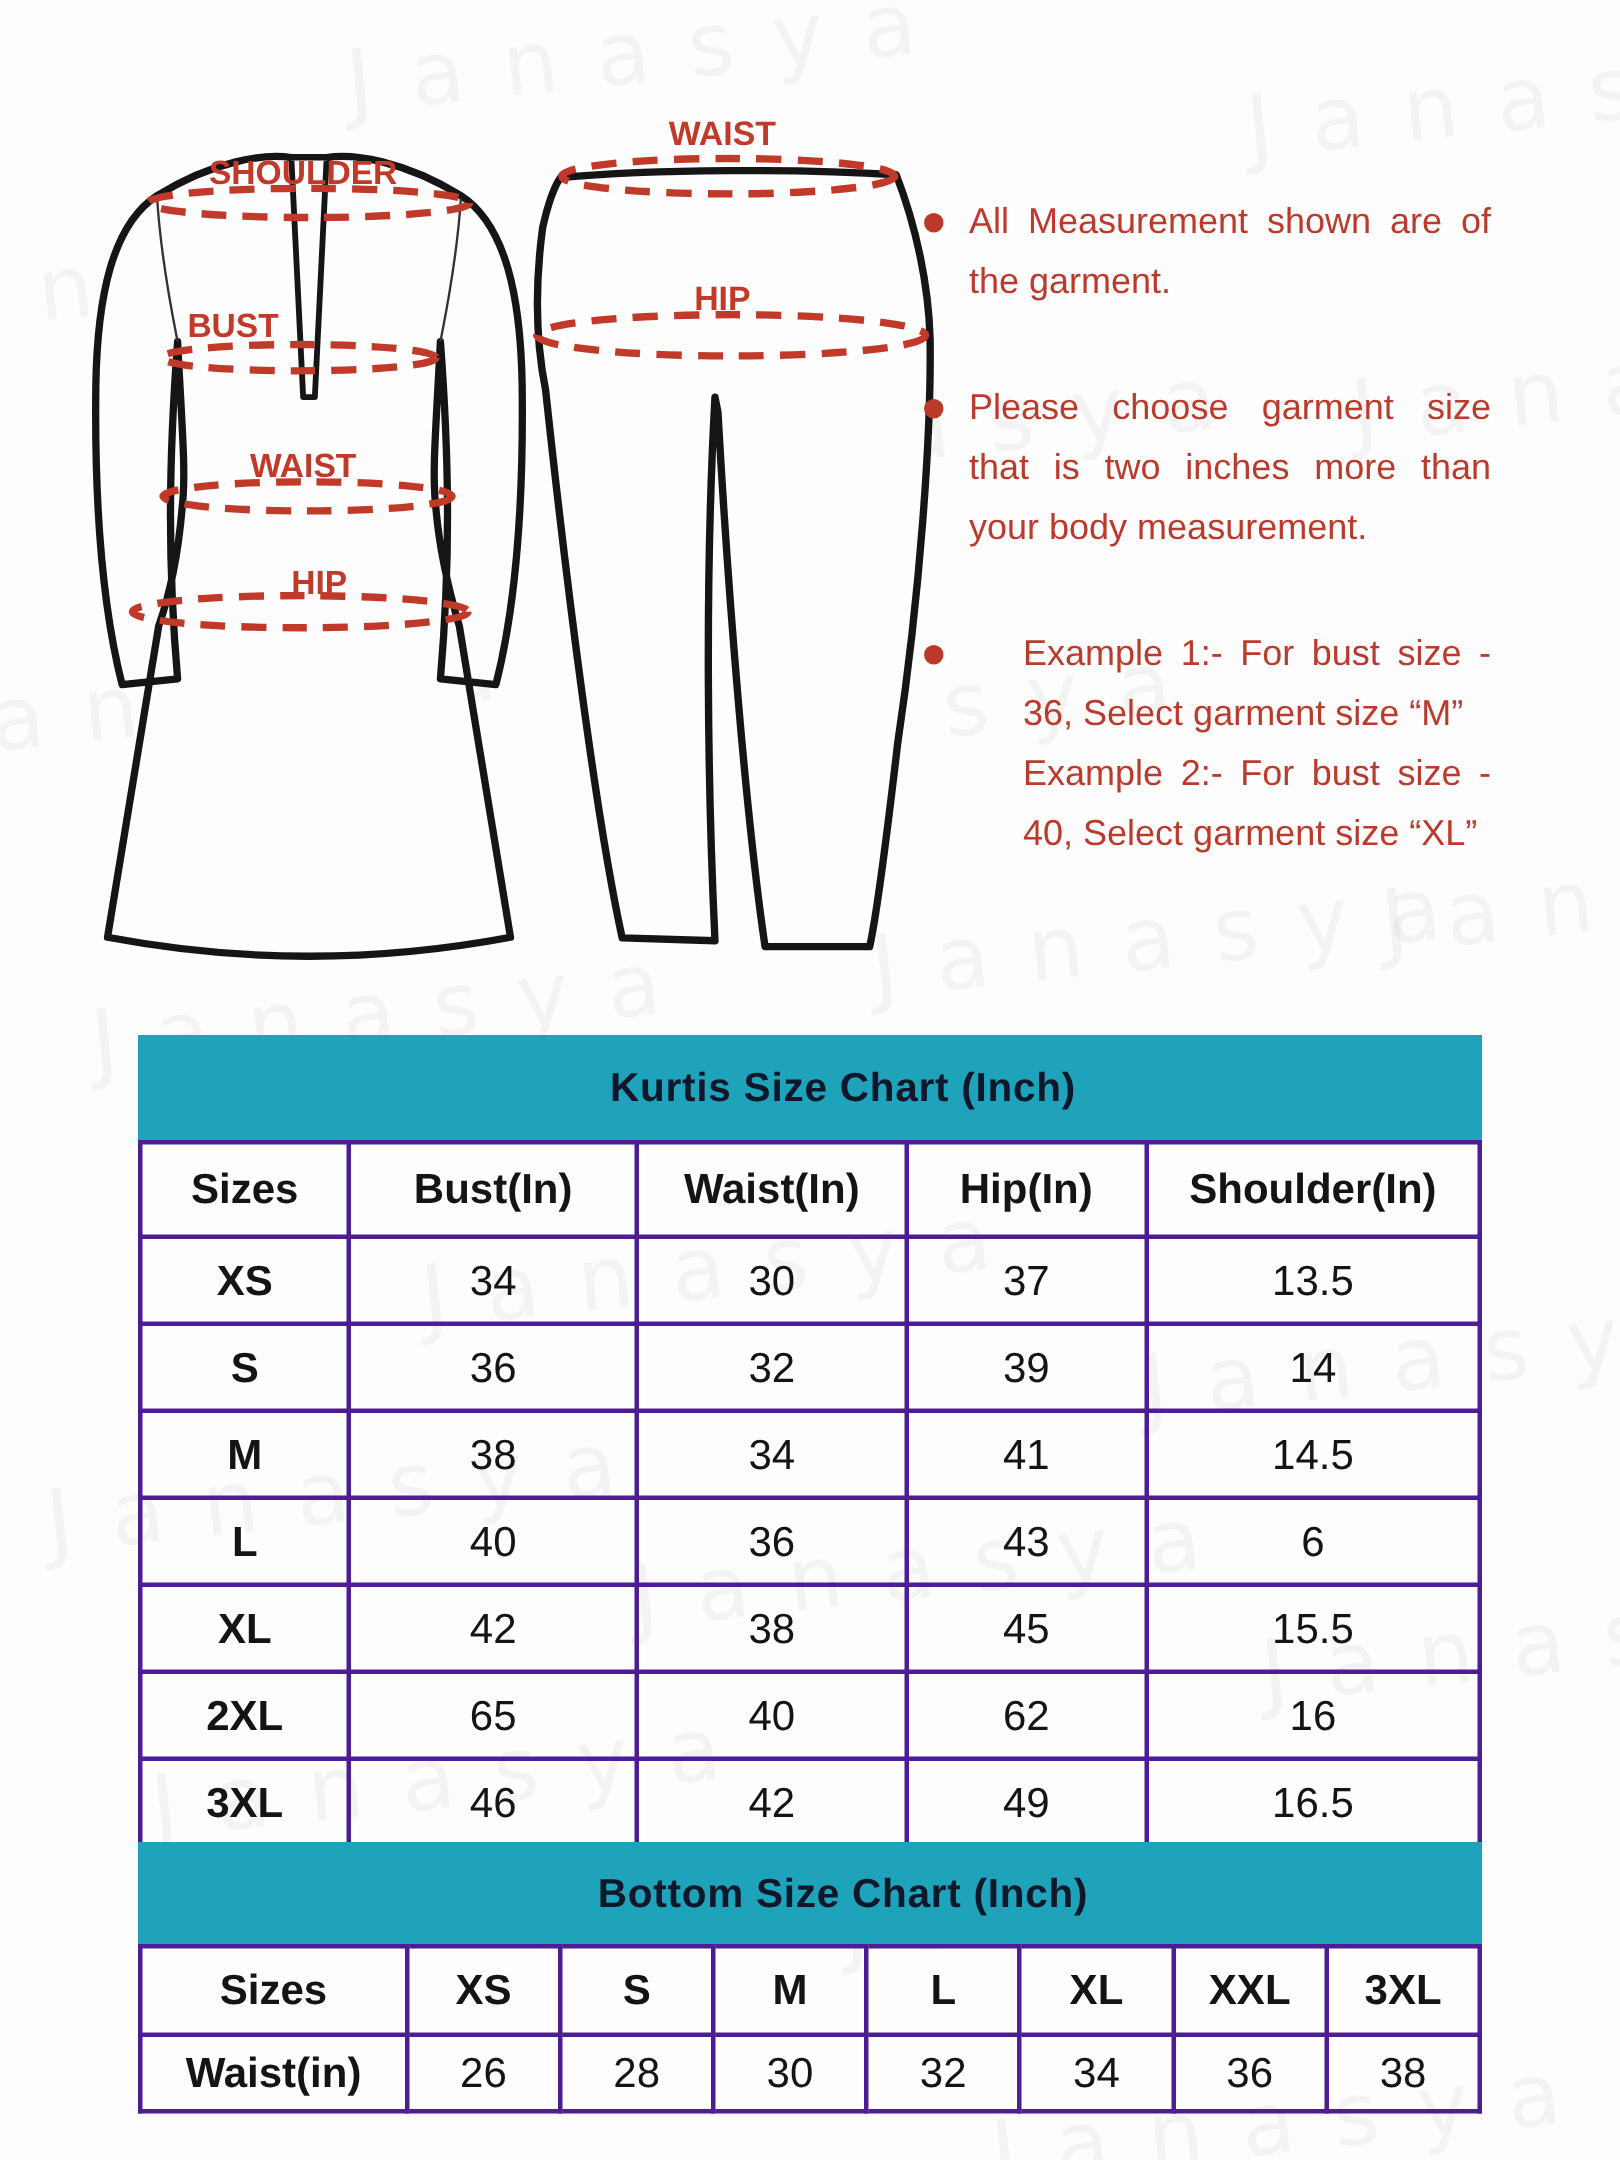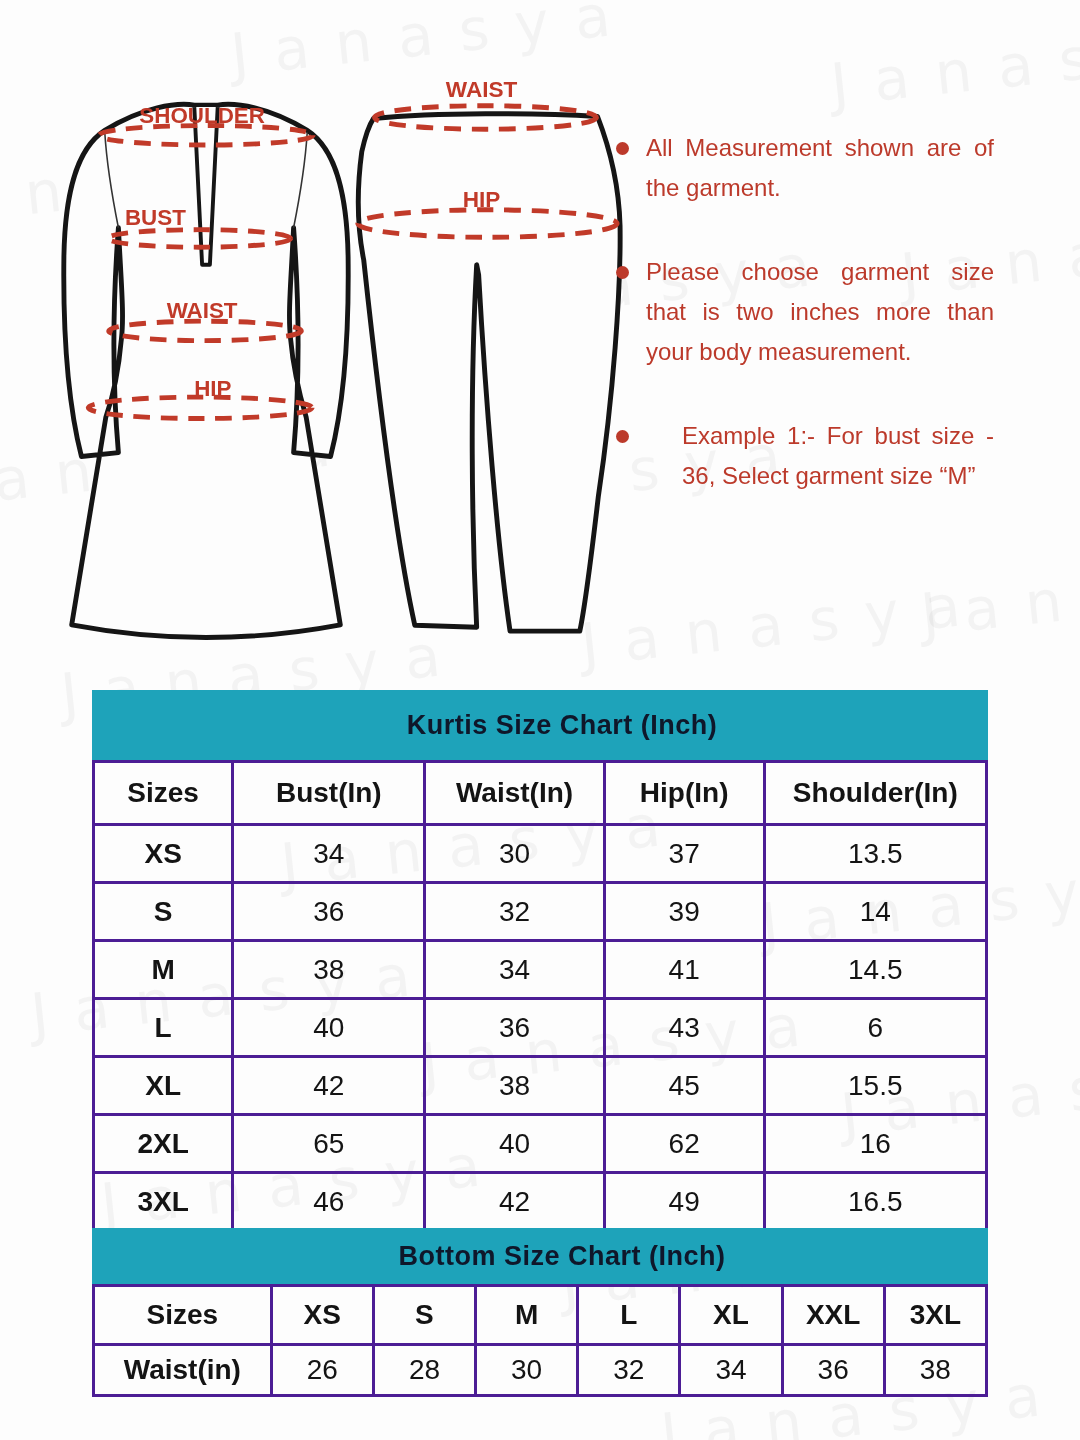--- a/index.html
+++ b/index.html
@@ -145,20 +145,21 @@
       <span class="dot" style="background:#bc3a2b"></span>
       <span>All Measurement shown are of the garment.</span>
     </div>
     <div class="note">
       <span class="dot" style="background:#bc3a2b"></span>
       <span>Please choose garment size that is two inches more than your body measurement.</span>
     </div>
     <div class="note">
       <span class="dot" style="background:#bc3a2b"></span>
       <span class="ex-line">Example 1:- For bust size - 36, Select garment size “M”</span>
+      <span class="ex-line">Example 2:- For bust size - 40, Select garment size “XL”</span>
     </div>
   </div>
 
   <div class="size-table" style="top:690px">
     <div class="table-title" style="height:70px;background:#1ea3ba">Kurtis Size Chart (Inch)</div>
     <table id="kurtis-grid">
       <colgroup>
         <col style="width:15.6%">
           <col style="width:21.5%">
           <col style="width:20.1%">
@@ -220,21 +221,21 @@
         <td>46</td>
         <td>42</td>
         <td>49</td>
         <td>16.5</td>
       </tr>
     </tbody>
       </table>
   </div>
 
   <div class="size-table" style="top:1228px">
-    <div class="table-title" style="height:56px;background:#1ea3ba">Bottom Size Chart (Inch)</div>
+    <div class="table-title" style="height:68px;background:#1ea3ba">Bottom Size Chart (Inch)</div>
     <table id="bottom-grid">
       <colgroup>
         <col style="width:19.9%">
           <col>
           <col>
           <col>
           <col>
           <col>
           <col>
           <col>

